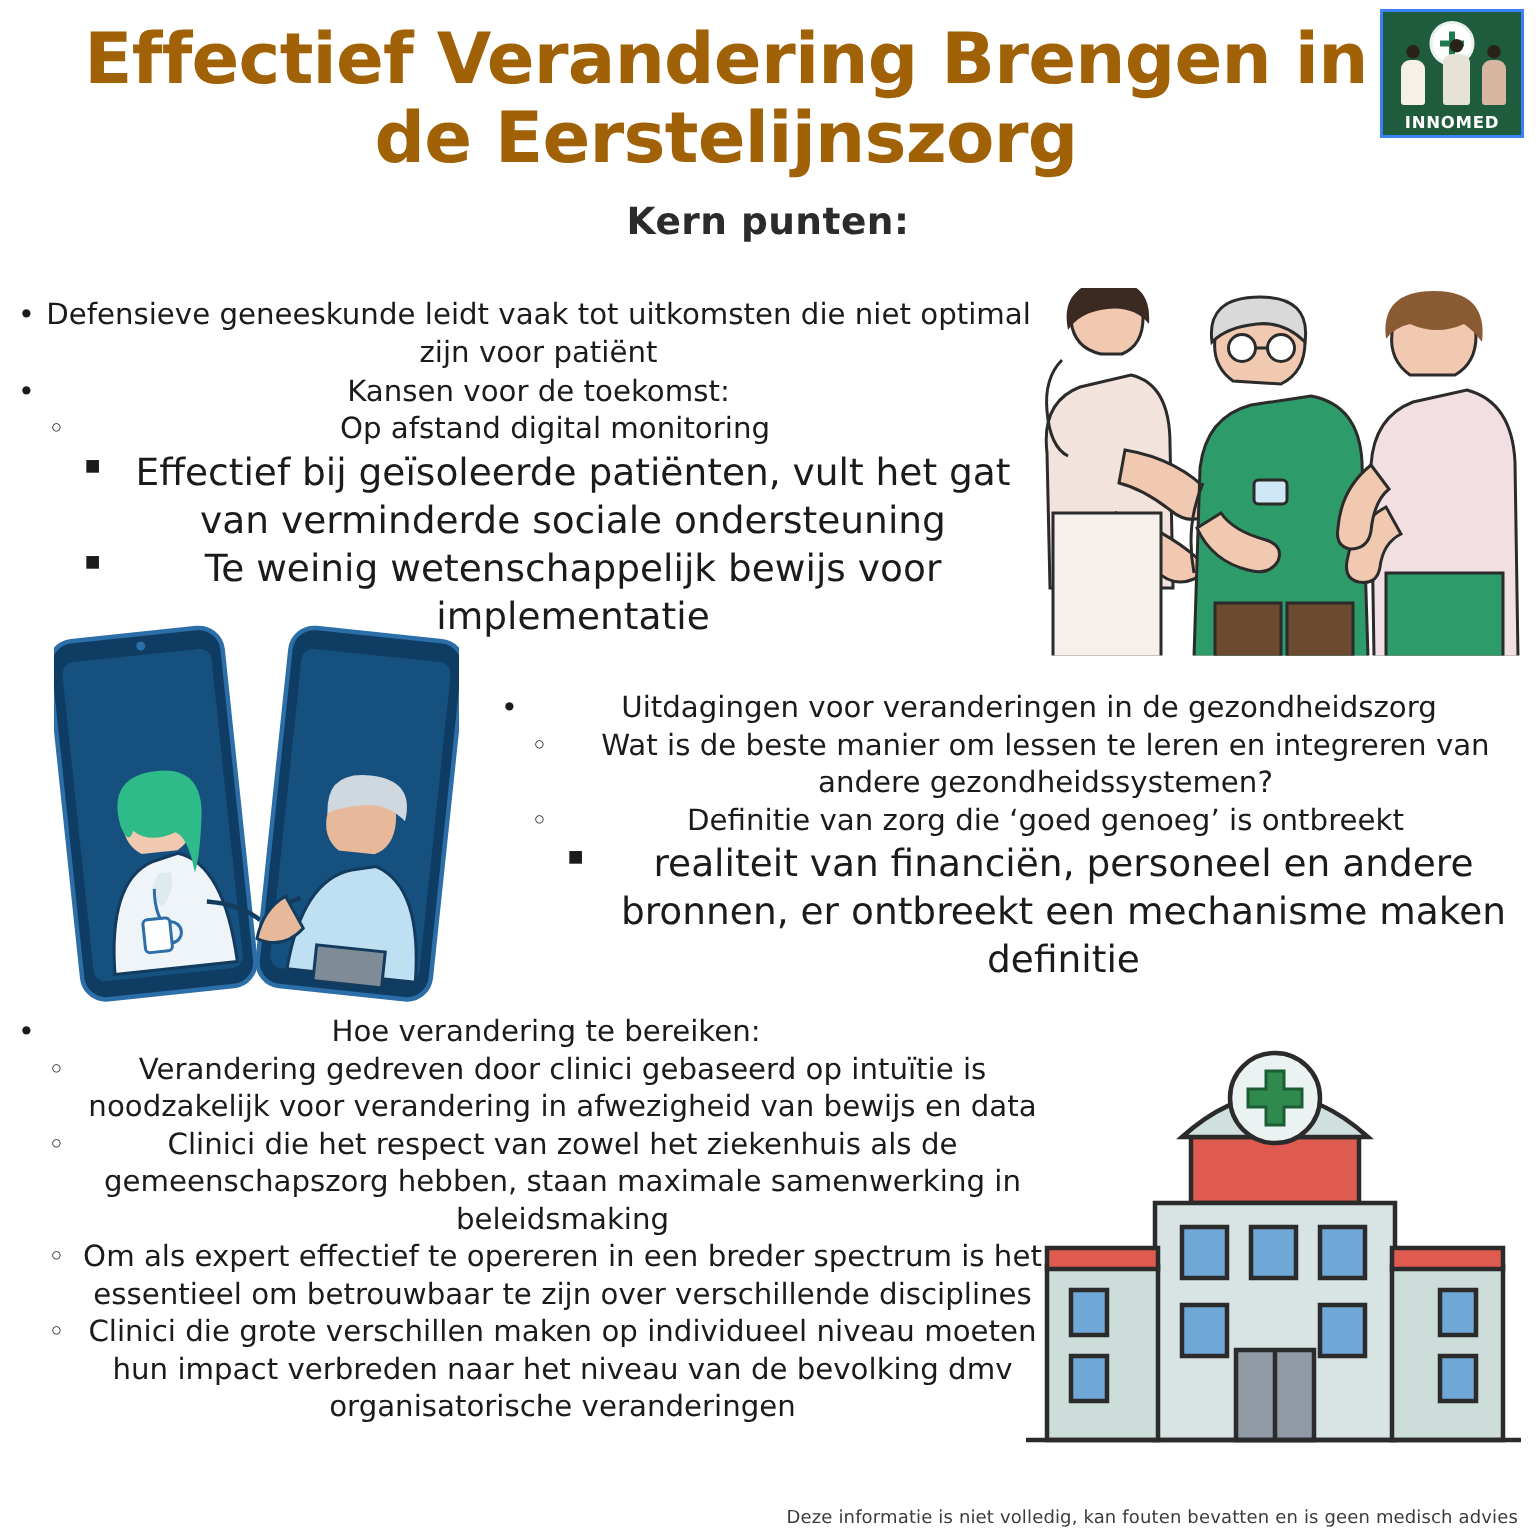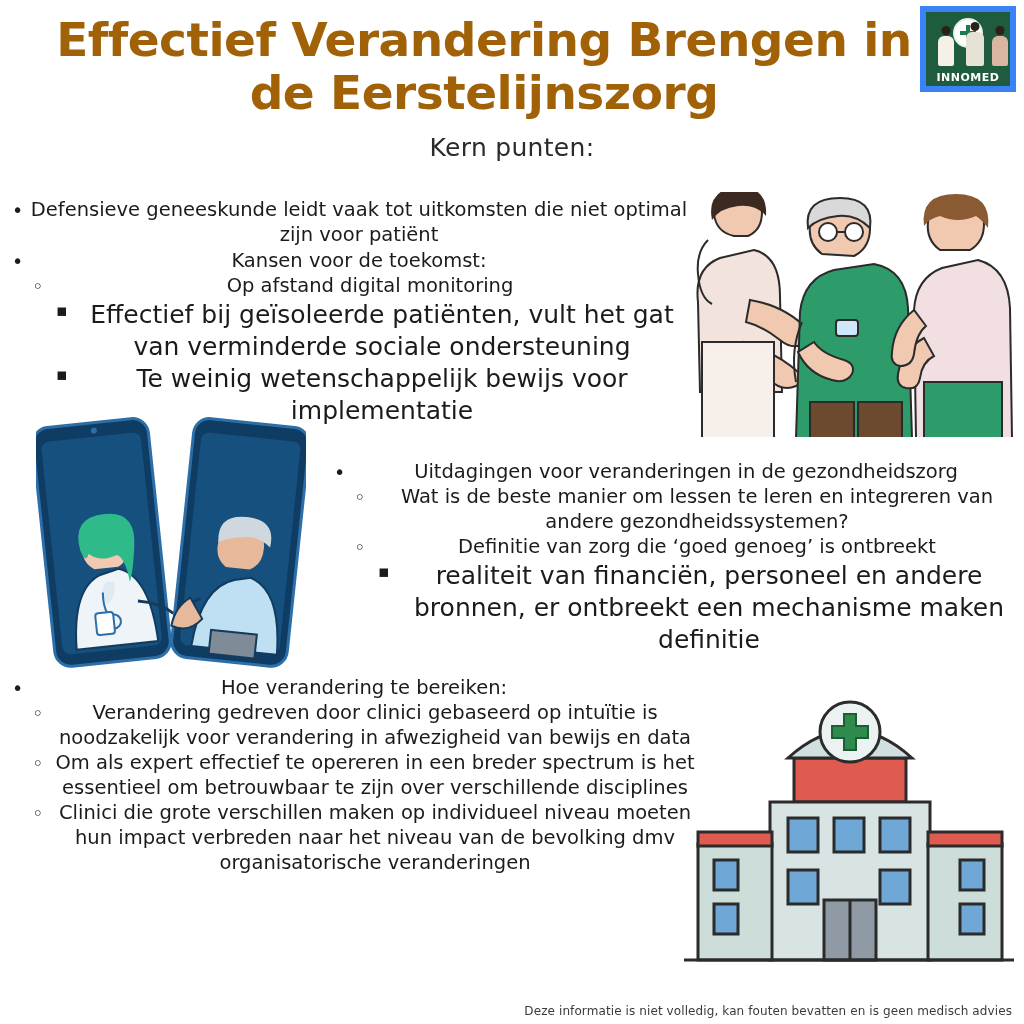--- a/index.html
+++ b/index.html
@@ -25,31 +25,32 @@
     letter-spacing: -0.5px;
     padding: 14px 96px 0 40px;
     color: #a16207;
   }
   .subtitle {
     text-align: center;
     font-size: 25px;
     color: #2b2b2b;
     margin-top: 14px;
     letter-spacing: 0.3px;
+    font-weight: bold;
   }
 
   
   .logo {
     position: absolute;
     top: 6px;
     right: 8px;
     width: 96px;
     height: 86px;
     background: #1f5c3d;
-    border: 6px solid #3b82f6;
+    border: 2px solid #3b82f6;
     box-sizing: border-box;
   }
   .logo-inner {
     position: relative;
     width: 100%;
     height: 100%;
   }
   .logo-circle {
     position: absolute;
     left: 50%;
@@ -274,20 +275,23 @@
 
 <div class="sec-bot">
   <ul class="lvl1">
     <li>
       <span class="txt">Hoe verandering te bereiken:</span>
       <ul class="lvl2">
         <li>
           <span class="txt">Verandering gedreven door clinici gebaseerd op intuïtie is noodzakelijk voor verandering in afwezigheid van bewijs en data</span>
         </li>
         <li>
+          <span class="txt">Clinici die het respect van zowel het ziekenhuis als de gemeenschapszorg hebben, staan maximale samenwerking in beleidsmaking</span>
+        </li>
+        <li>
           <span class="txt">Om als expert effectief te opereren in een breder spectrum is het essentieel om betrouwbaar te zijn over verschillende disciplines</span>
         </li>
         <li>
           <span class="txt">Clinici die grote verschillen maken op individueel niveau moeten hun impact verbreden naar het niveau van de bevolking dmv organisatorische veranderingen</span>
         </li>
       </ul>
     </li>
   </ul>
 </div>
 

